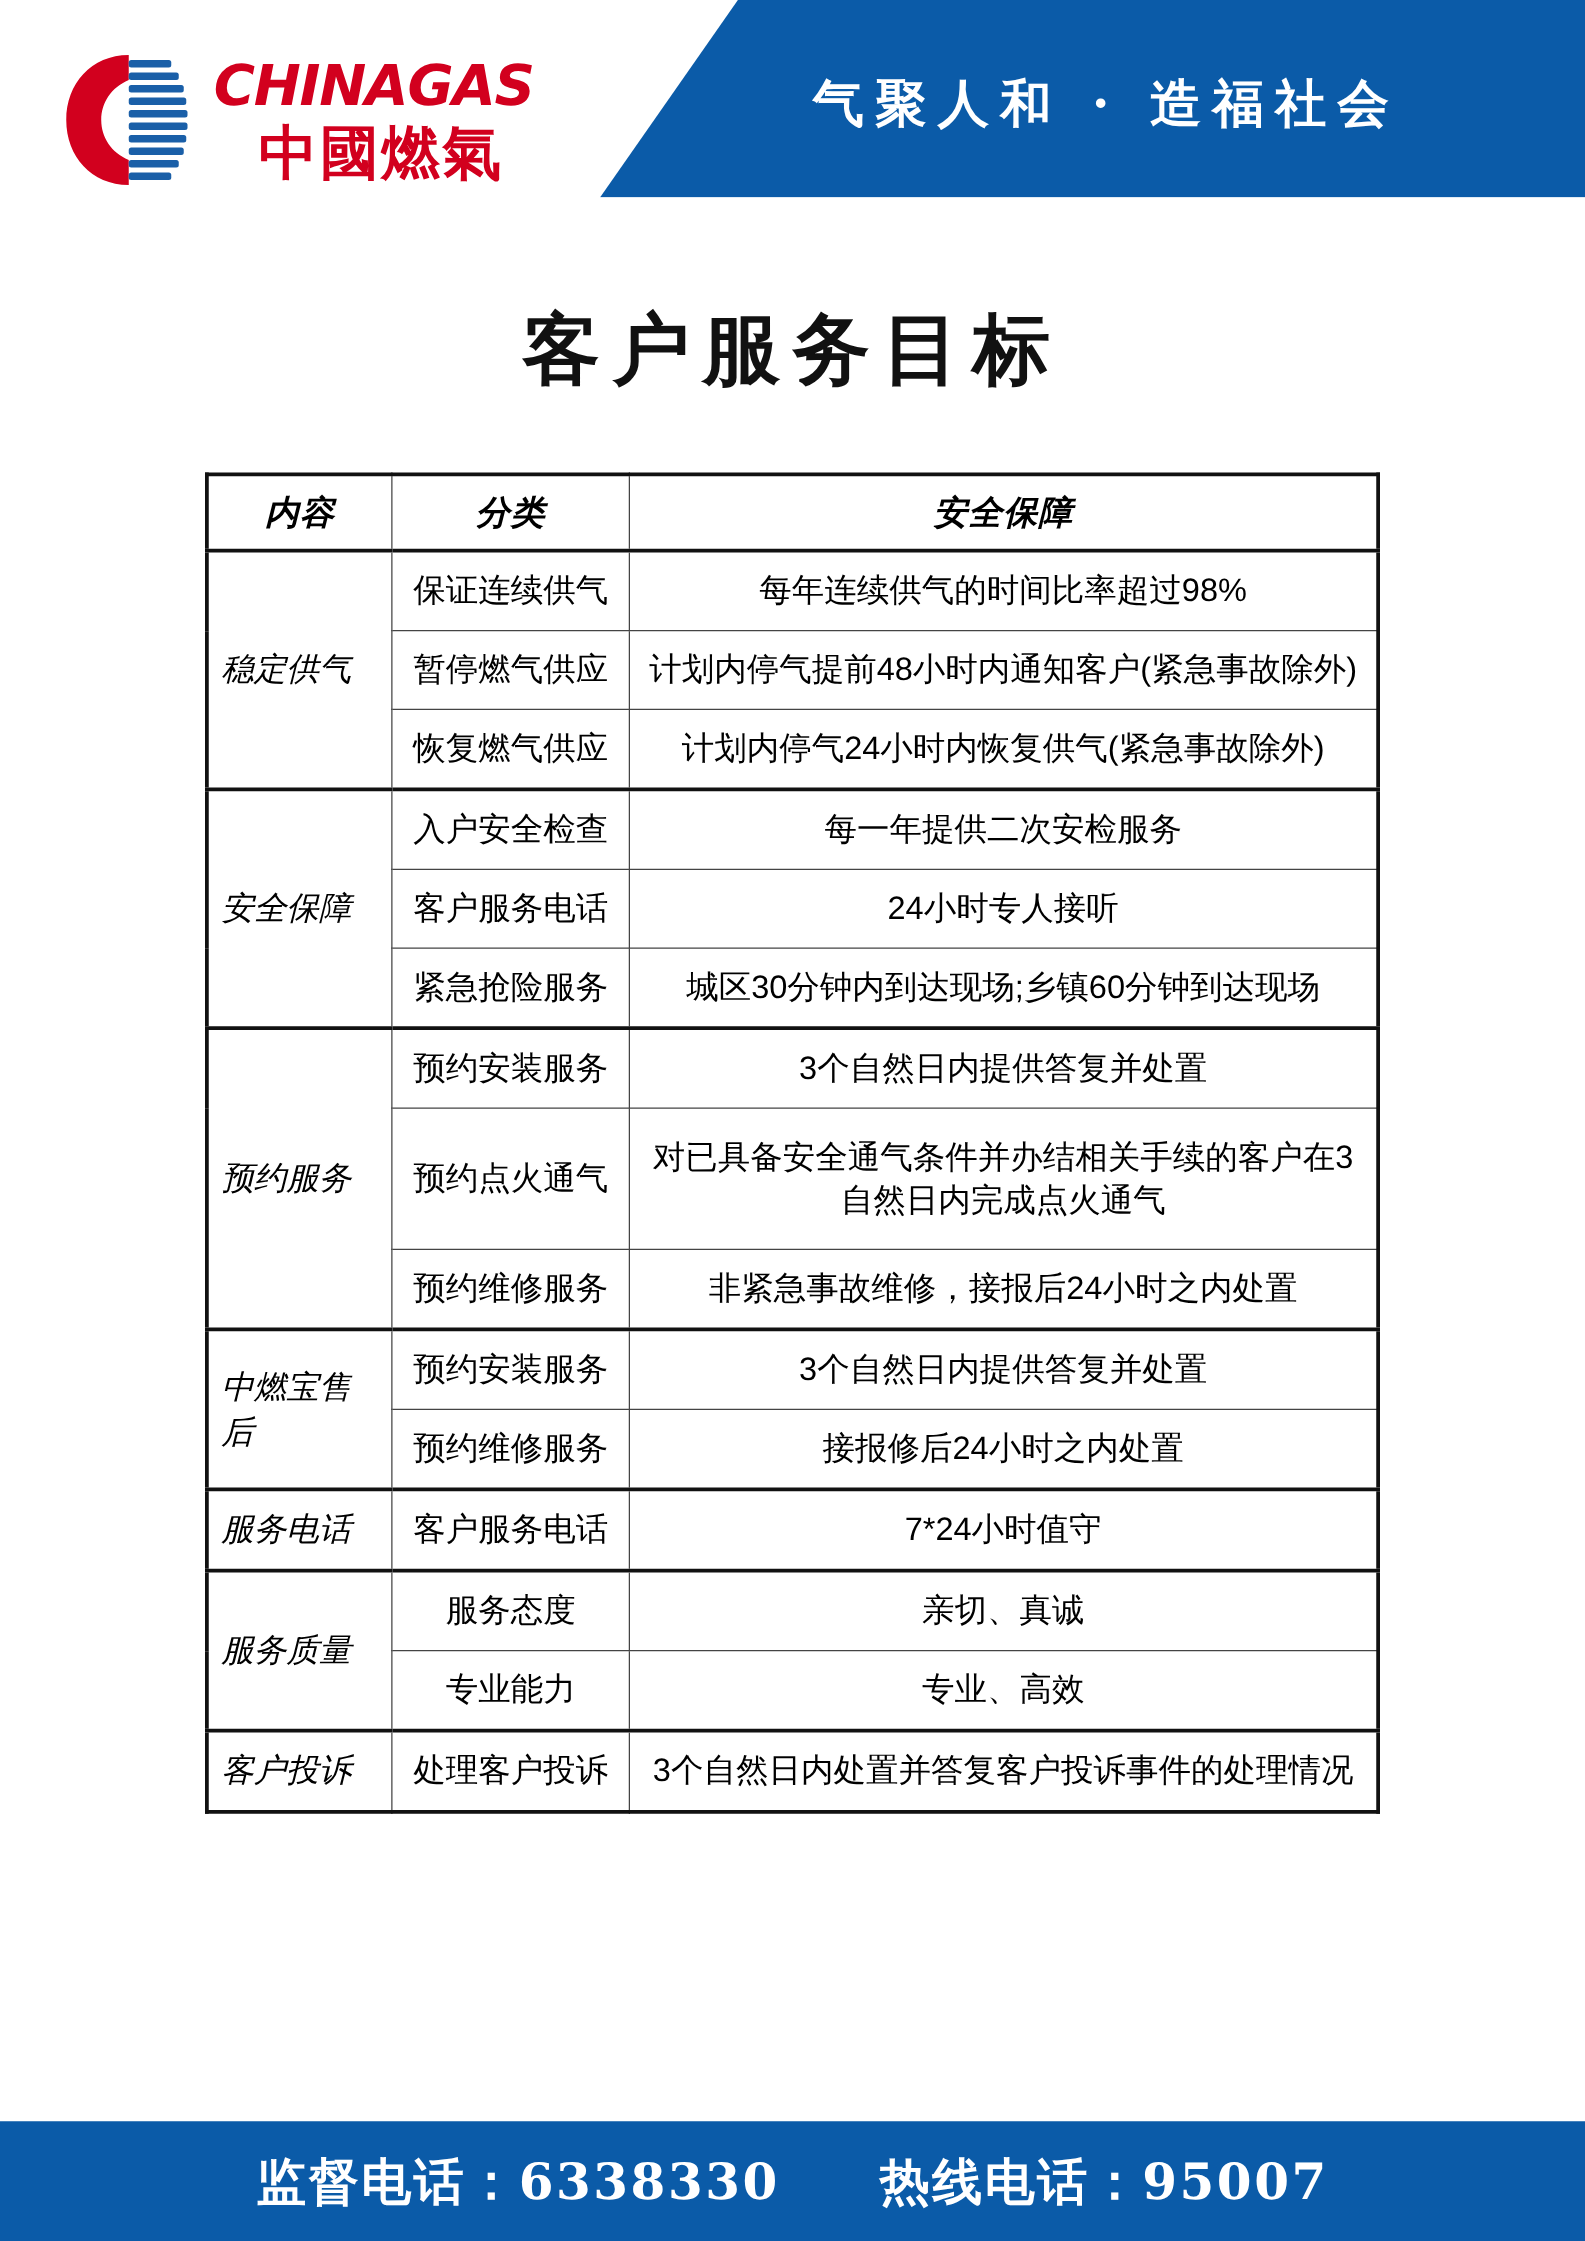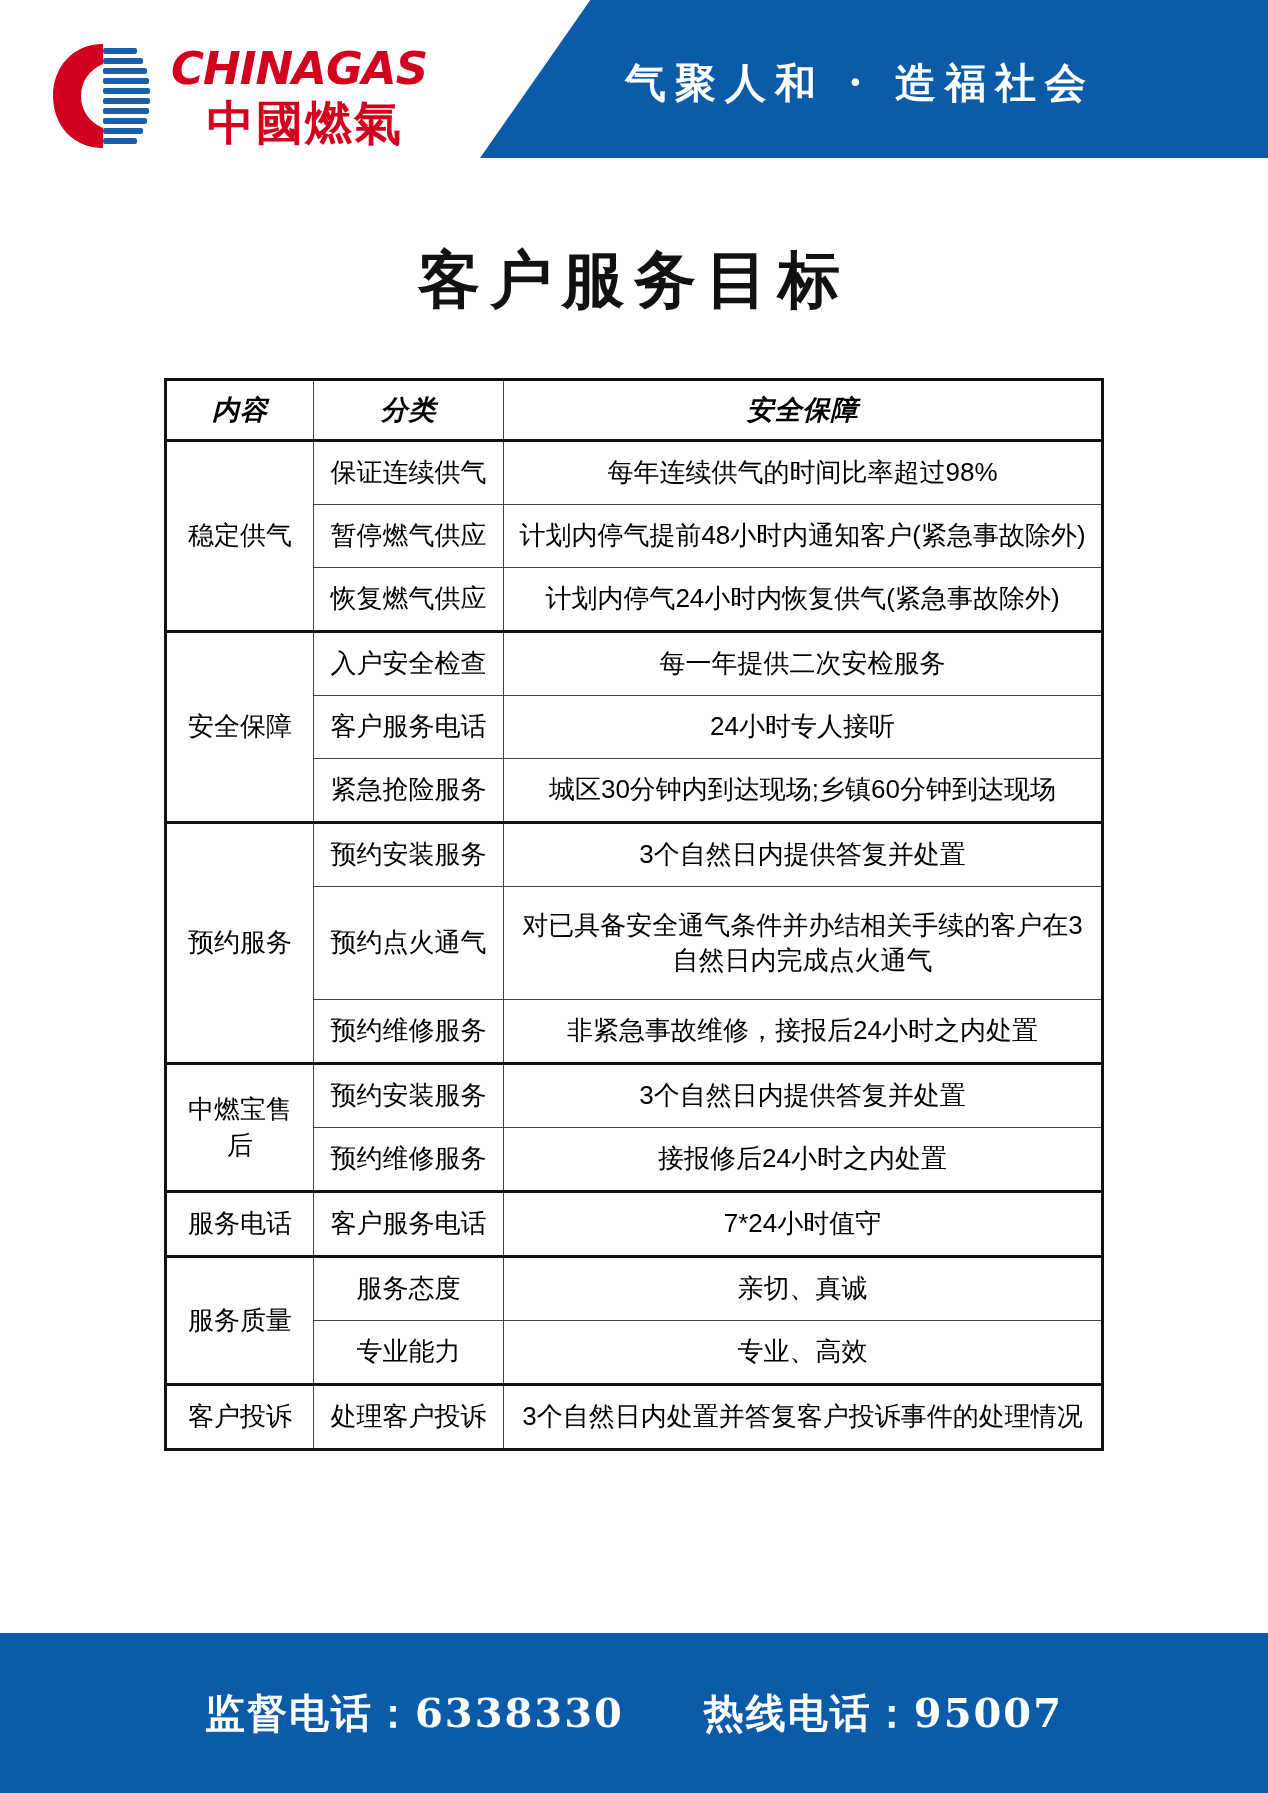--- a/index.html
+++ b/index.html
@@ -32,21 +32,21 @@
     width: 788px;
     height: 158px;
     background: #0b5ba8;
     clip-path: polygon(14% 0, 100% 0, 100% 100%, 0 100%);
   }
   .slogan {
     position: absolute;
     left: 600px;
     top: 56px;
     width: 520px;
-    text-align: center;
+    text-align: right;
     color: #ffffff;
     font-family: "DejaVu Serif", "Liberation Serif", serif;
     font-size: 41px;
     font-weight: 700;
     letter-spacing: 9px;
     white-space: nowrap;
   }
   .logo-wrap {
     position: absolute;
     left: 45px;
@@ -122,42 +122,43 @@
   table.svc thead th {
     text-align: center;
     font-weight: 700;
     height: 58px;
     border-bottom: 3px solid #111111;
     font-size: 27px;
     letter-spacing: 1px;
     font-style: italic;
   }
   td.col-content {
-    text-align: center;
+    text-align: left;
     letter-spacing: 0px;
     border-right: 1px solid #444444;
+    font-style: italic;
   }
   td.col-category {
     text-align: center;
   }
   td.col-standard {
     text-align: center;
     padding-left: 12px;
   }
   tr.grp-start > td { border-top: 3px solid #111111; }
   tr.row-h td { height: 62px; }
   tr.row-tall td { height: 112px; }
 
   
   .footer {
     position: absolute;
     left: 0;
     bottom: 0;
     width: 1268px;
-    height: 160px;
+    height: 96px;
     background: #0b5ba8;
     display: flex;
     align-items: center;
     justify-content: center;
     gap: 80px;
   }
   .footer-item {
     color: #ffffff;
     font-family: "DejaVu Serif", "Liberation Serif", serif;
     font-size: 40px;

